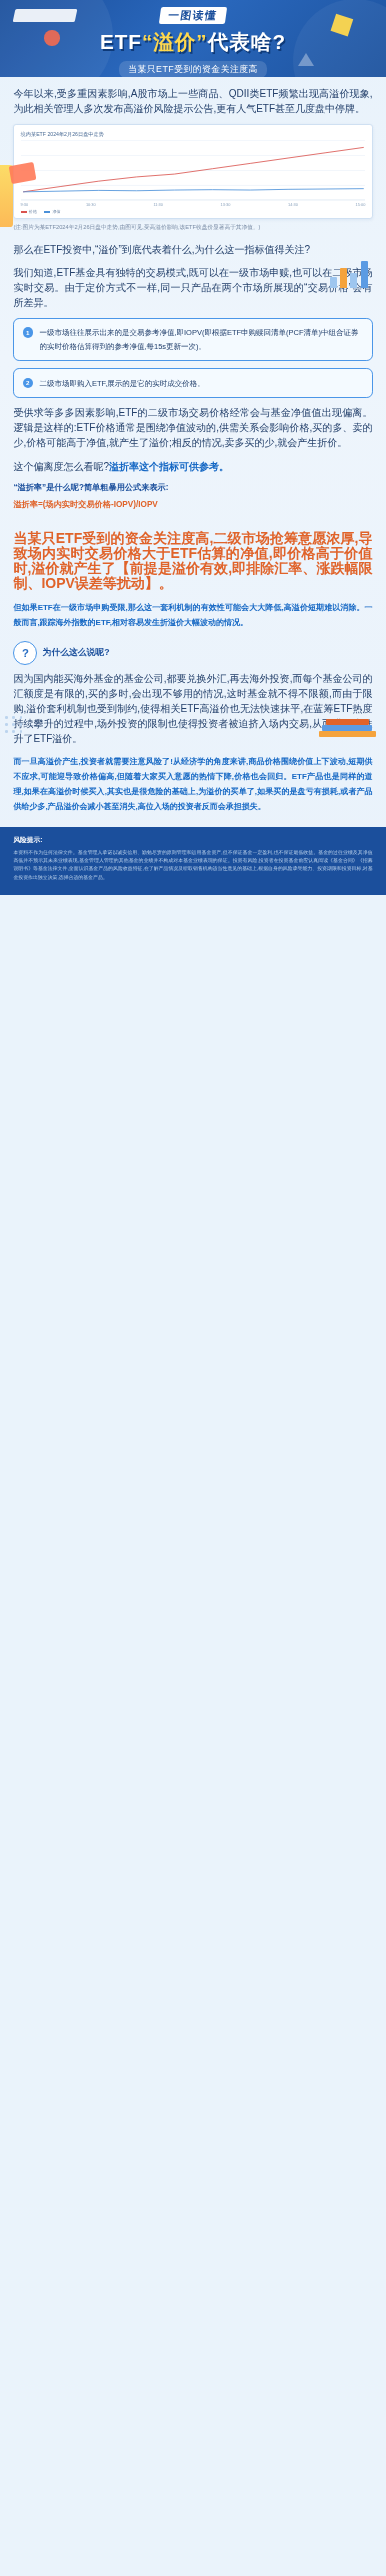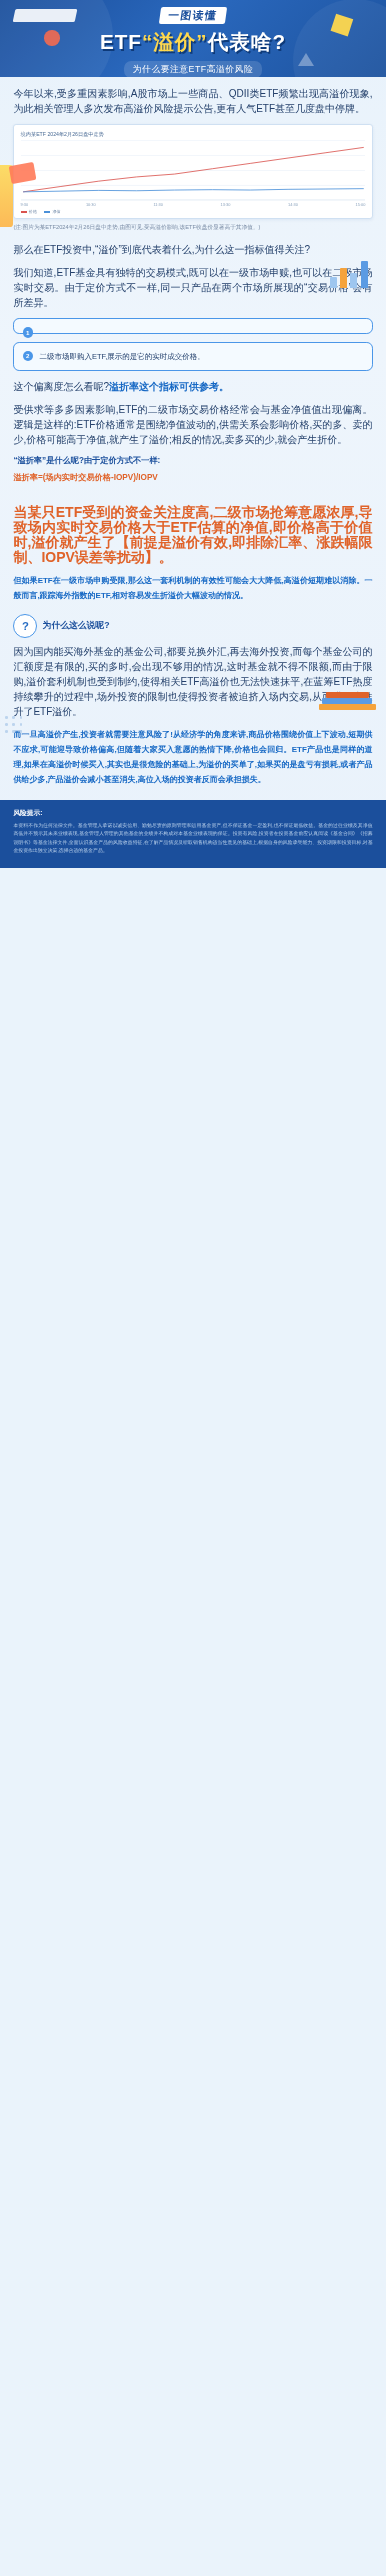--- a/index.html
+++ b/index.html
@@ -257,21 +257,21 @@
   <div class="header">
     <div class="hdr-ribbon"></div>
     <div class="hdr-deco-pin"></div>
     <div class="hdr-deco-sq"></div>
     <div class="hdr-deco-tri"></div>
     <div class="hdr-inner">
       <div class="hdr-kicker">一图读懂</div>
       <div class="hdr-title">
         <span>ETF</span><span class="hl">“溢价”</span><span>代表啥?</span>
       </div>
-      <div class="hdr-sub">为什么要注意ETF高溢价风险</div>
+      <div class="hdr-sub">当某只ETF受到的资金关注度高</div>
     </div>
   </div>
 
   <div class="content">
 
     <div class="deco deco-ribbon-left"></div>
     <div class="deco deco-tag"></div>
 
     <p class="para">今年以来,受多重因素影响,A股市场上一些商品、QDII类ETF频繁出现高溢价现象,为此相关管理人多次发布高溢价风险提示公告,更有人气ETF甚至几度盘中停牌。</p>
 
@@ -308,47 +308,48 @@
       <span style="left:10.3px;height:19.6px;background:#f5a33c;"></span>
       <span style="left:20.6px;height:15.5px;background:#9ec6ef;"></span>
       <span style="left:31px;height:27px;background:#5b9be3;"></span>
     </div>
 
     <p class="para">那么在ETF投资中,“溢价”到底代表着什么,为什么这一指标值得关注?</p>
     <p class="para">我们知道,ETF基金具有独特的交易模式,既可以在一级市场申赎,也可以在二级市场实时交易。由于定价方式不一样,同一只产品在两个市场所展现的“交易价格”会有所差异。</p>
 
     <div class="bubble">
       <span class="dot">1</span>
+      <span>一级市场往往展示出来的是交易参考净值,即IOPV(即根据ETF申购赎回清单(PCF清单)中组合证券的实时价格估算得到的参考净值,每15s更新一次)。</span>
     </div>
 
     <div class="bubble">
       <span class="dot">2</span>
       <span>二级市场即购入ETF,展示的是它的实时成交价格。</span>
     </div>
 
     <div class="deco deco-dotgrid">
       <i style="left:0;top:0"></i>
         <i style="left:7.2px;top:0"></i>
         <i style="left:14.4px;top:0"></i>
       <i style="left:0;top:7.2px"></i>
         <i style="left:7.2px;top:7.2px"></i>
         <i style="left:14.4px;top:7.2px"></i>
       <i style="left:0;top:14.4px"></i>
         <i style="left:7.2px;top:14.4px"></i>
         <i style="left:14.4px;top:14.4px"></i>
     </div>
 
+    <p class="para">受供求等多多因素影响,ETF的二级市场交易价格经常会与基金净值值出现偏离。逻辑是这样的:ETF价格通常是围绕净值波动的,供需关系会影响价格,买的多、卖的少,价格可能高于净值,就产生了溢价;相反的情况,卖多买的少,就会产生折价。</p>
+
     <p class="para">
       <span>这个偏离度怎么看呢?</span><span class="em-blue em-bold">溢折率这个指标可供参考。</span>
     </p>
 
-    <p class="para">受供求等多多因素影响,ETF的二级市场交易价格经常会与基金净值值出现偏离。逻辑是这样的:ETF价格通常是围绕净值波动的,供需关系会影响价格,买的多、卖的少,价格可能高于净值,就产生了溢价;相反的情况,卖多买的少,就会产生折价。</p>
-
     <div class="def-block">
-      <div class="def-q">“溢折率”是什么呢?由于定价方式不一样:</div>
+      <div class="def-q">“溢折率”是什么呢?简单粗暴用公式来表示:</div>
       <div class="formula">溢折率=(场内实时交易价格-IOPV)/IOPV</div>
     </div>
 
     <p class="para-orange">当某只ETF受到的资金关注度高,二级市场抢筹意愿浓厚,导致场内实时交易价格大于ETF估算的净值,即价格高于价值时,溢价就产生了【前提是溢价有效,即排除汇率、涨跌幅限制、IOPV误差等扰动】。</p>
 
 
     <p class="para-blue-bold">但如果ETF在一级市场申购受限,那么这一套利机制的有效性可能会大大降低,高溢价短期难以消除。一般而言,跟踪海外指数的ETF,相对容易发生折溢价大幅波动的情况。</p>
 
     <div class="sec-head">
       <div class="sec-bubble">?</div>

